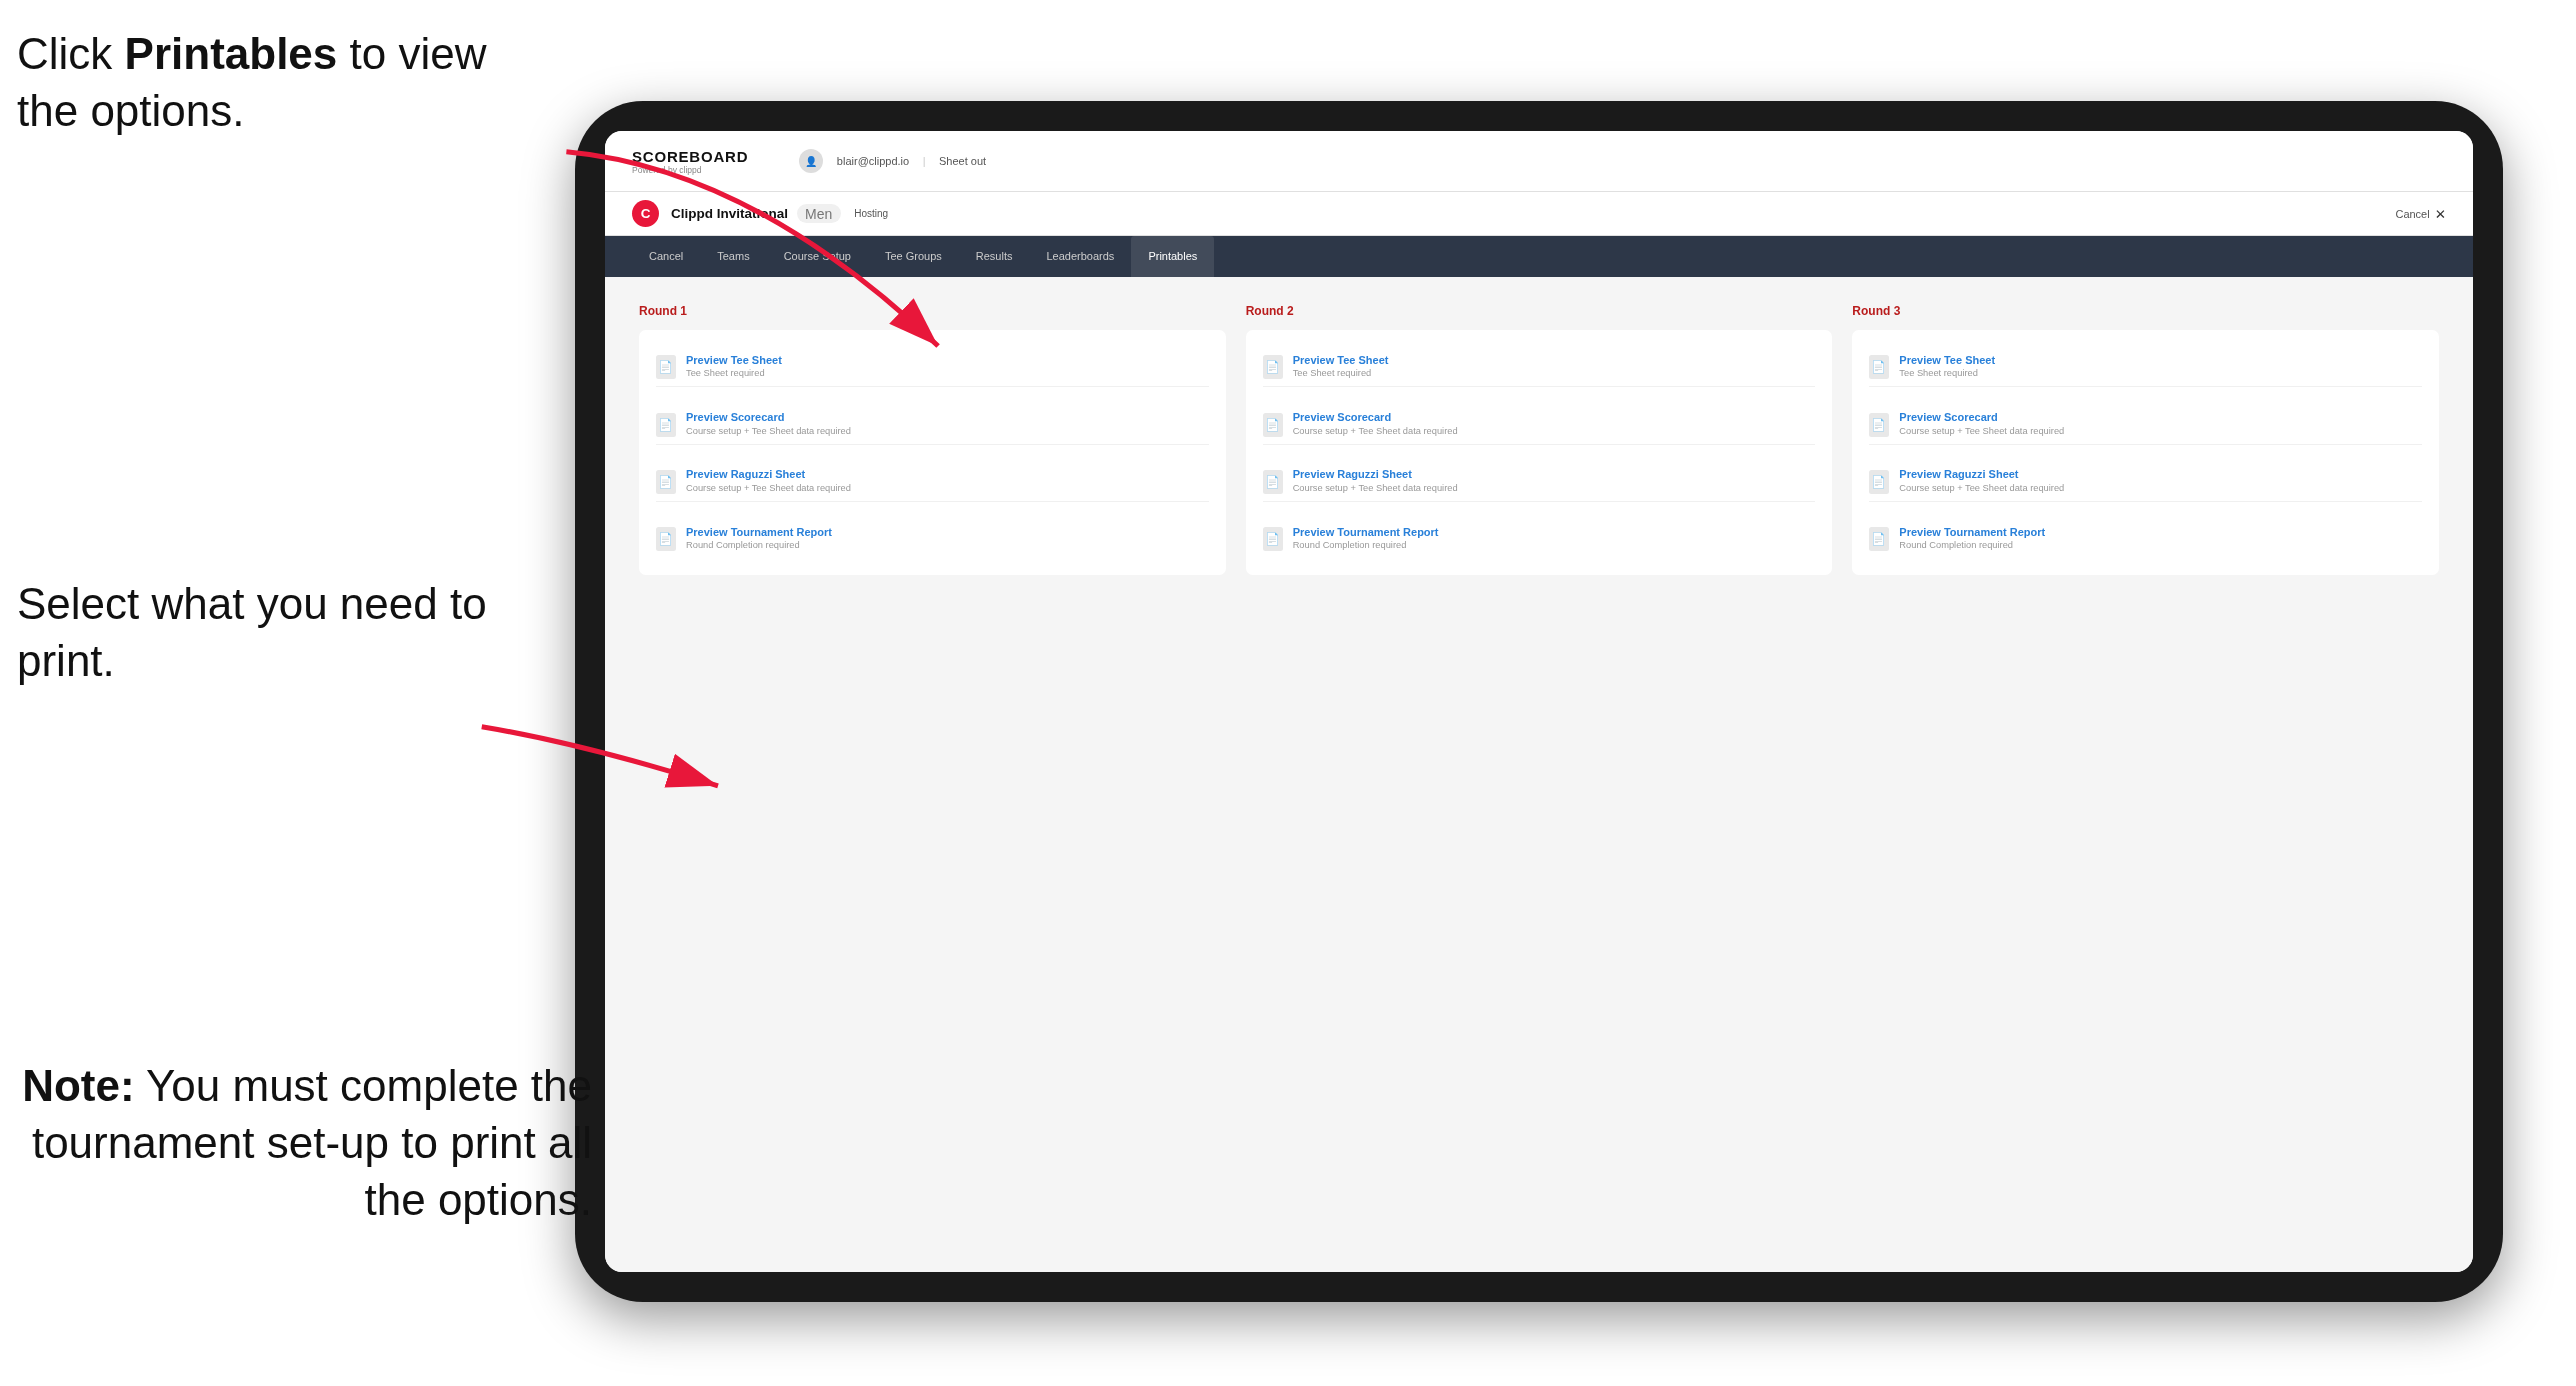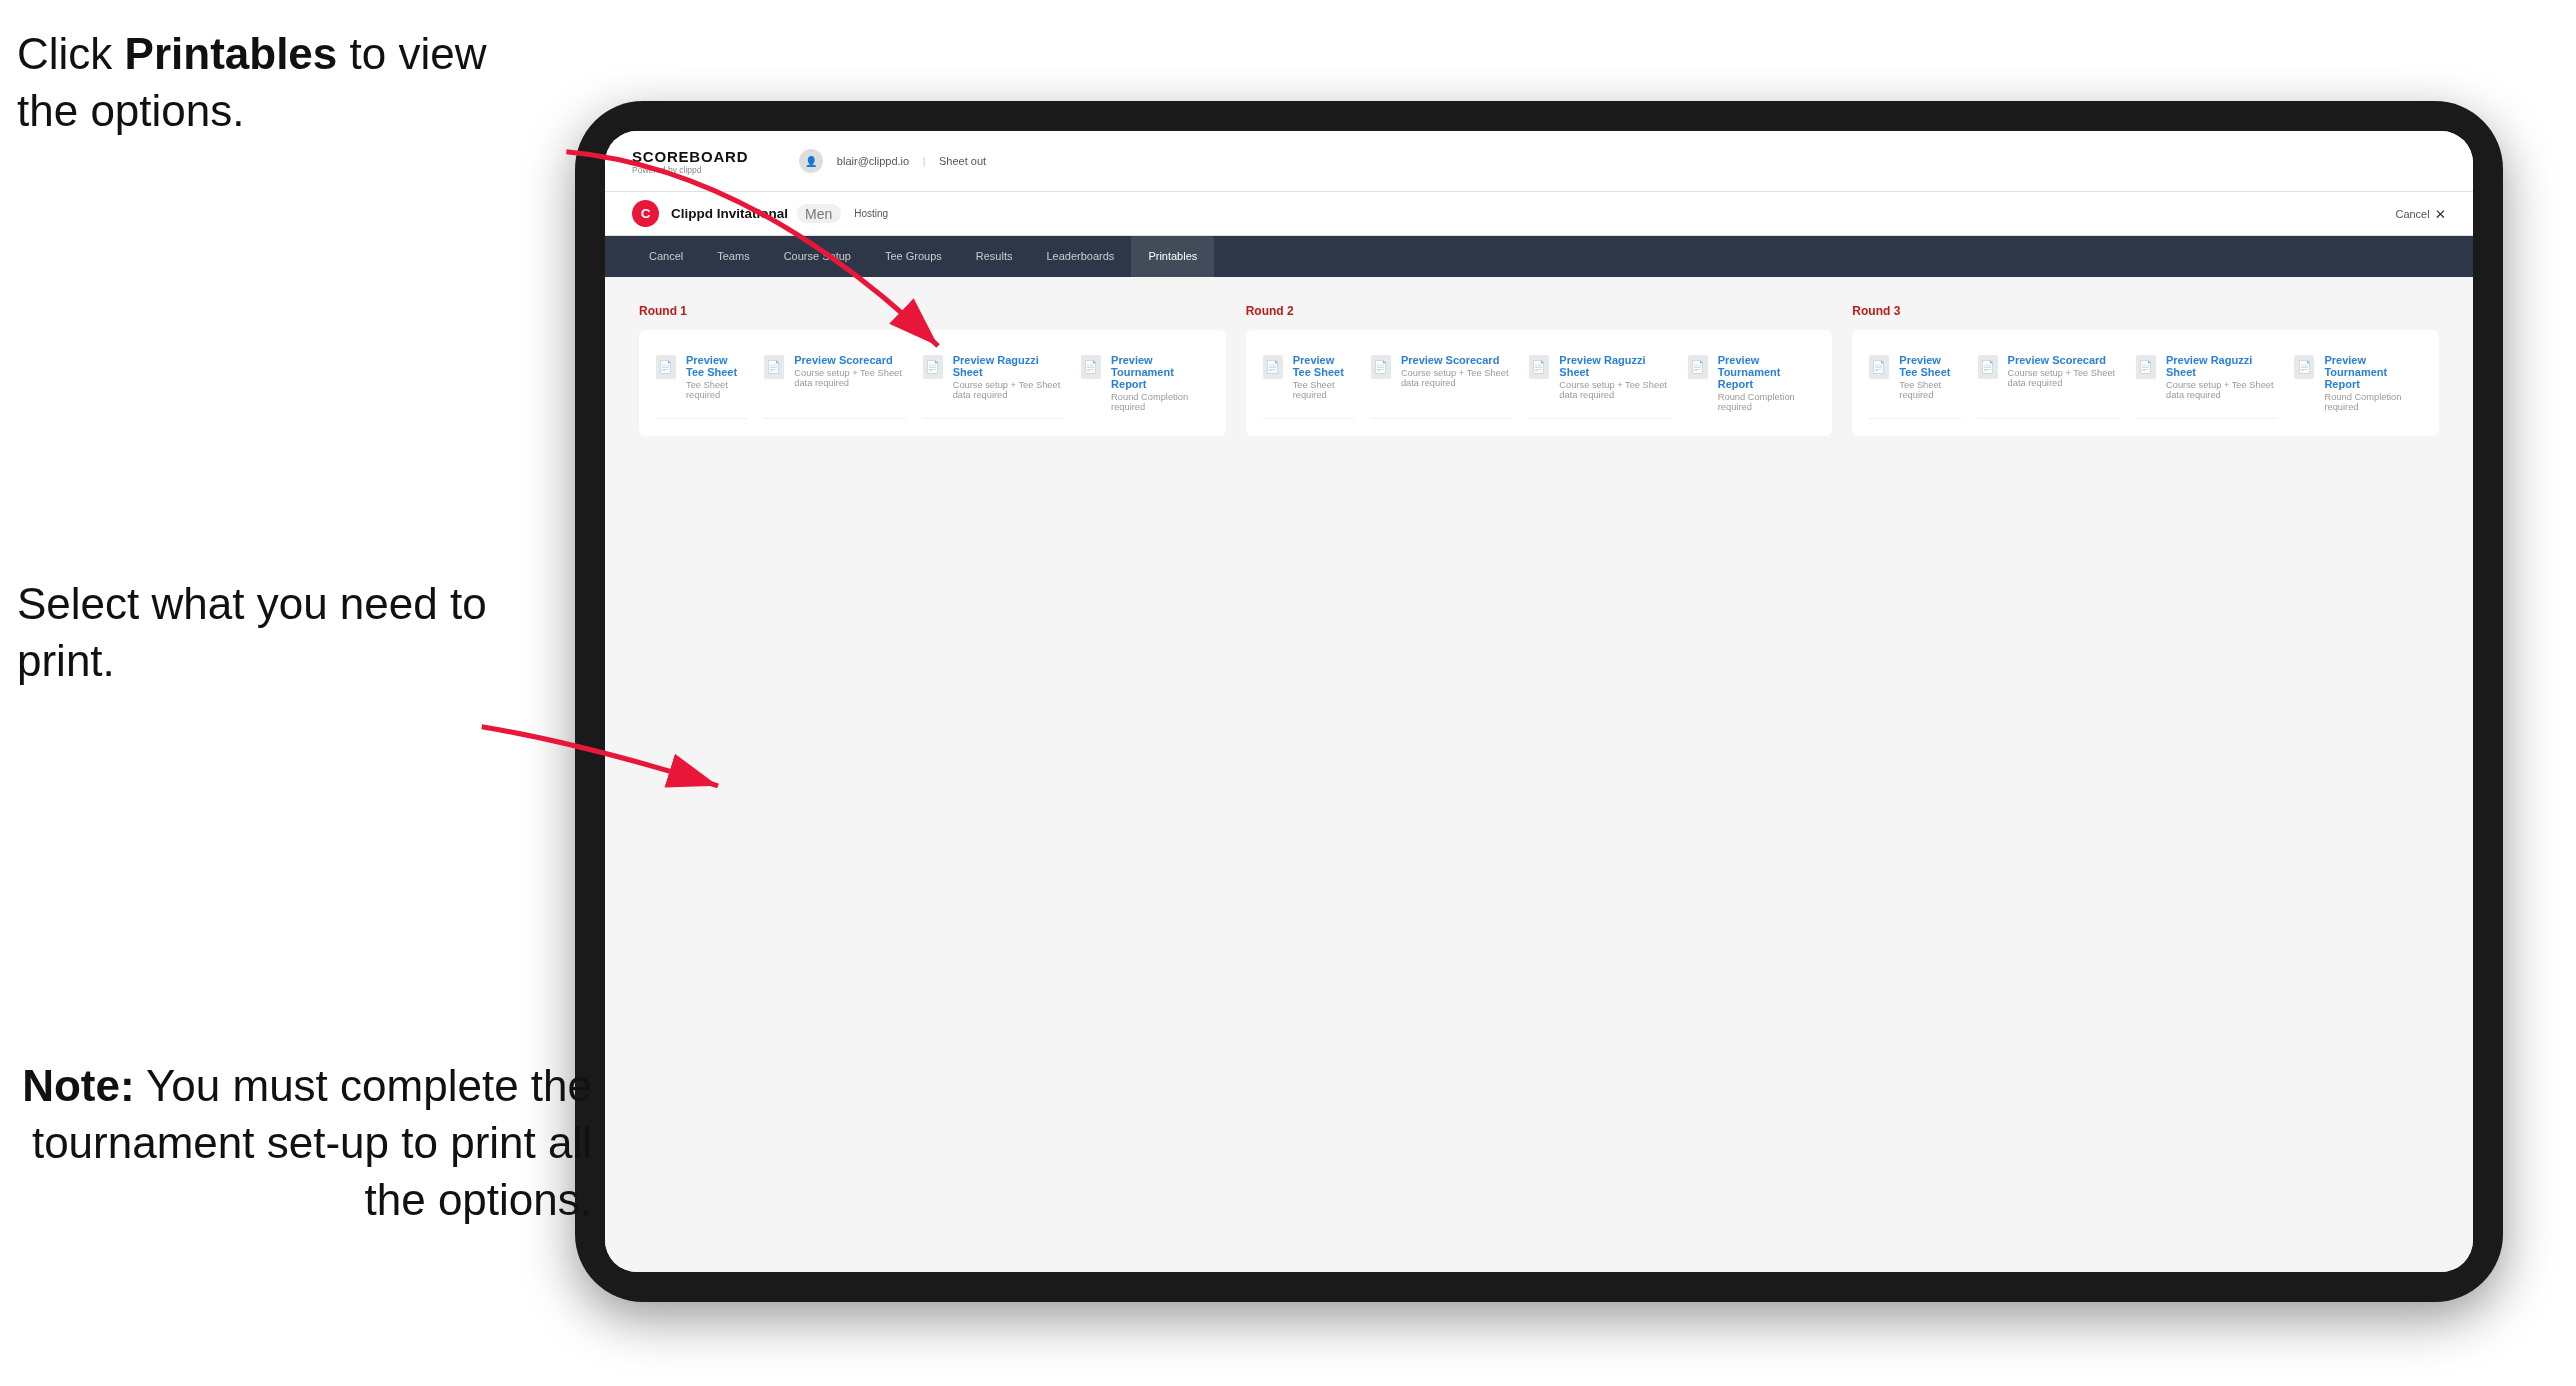--- a/index.html
+++ b/index.html
@@ -48,21 +48,21 @@
       height: 1201px;
       background: #1a1a1a;
       border-radius: 68px;
       padding: 30px;
       box-shadow: 0 17px 51px rgba(0,0,0,0.4);
     }
     .tablet-screen {
       width: 100%;
       height: 100%;
       background: #f0f0f0;
-      border-radius: 32px;
+      border-radius: 17px;
       overflow: hidden;
       display: flex;
       flex-direction: column;
     }
 
     
     .top-nav {
       background: #fff;
       display: flex;
       align-items: center;
@@ -220,22 +220,23 @@
       font-weight: 600;
       color: #b91c1c;
       margin-bottom: 12px;
     }
 
     .round-card {
       background: #fff;
       border-radius: 6.8px;
       padding: 17px;
       display: flex;
-      flex-direction: row;
+      flex-direction: column;
       gap: 17px;
+      justify-content: flex-end;
     }
 
     .print-item {
       display: flex;
       align-items: flex-start;
       gap: 10px;
       cursor: pointer;
       padding: 6.8px 0;
       border-bottom: 0.8px solid #f0f0f0;
     }

